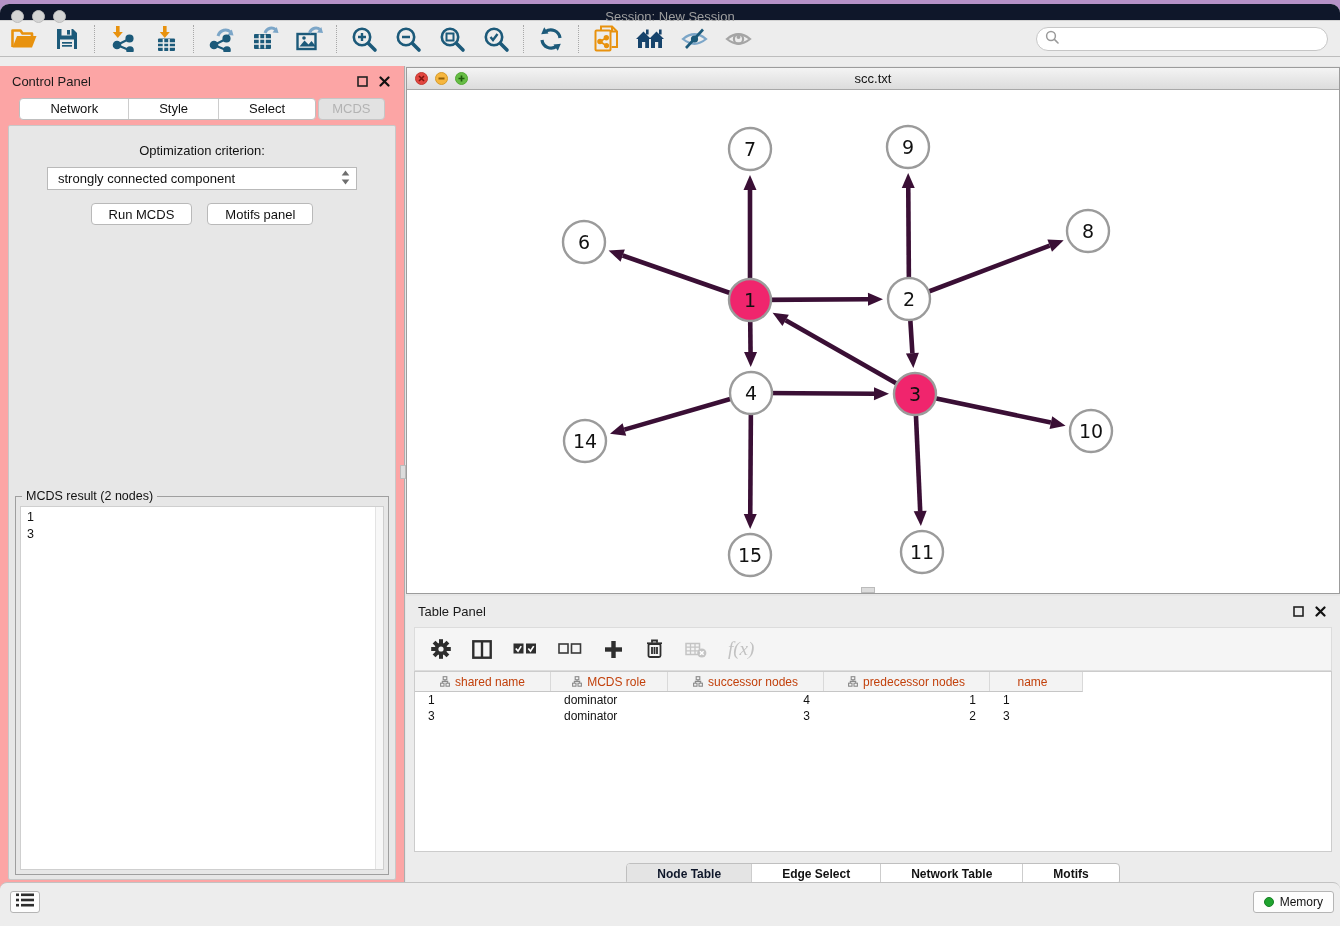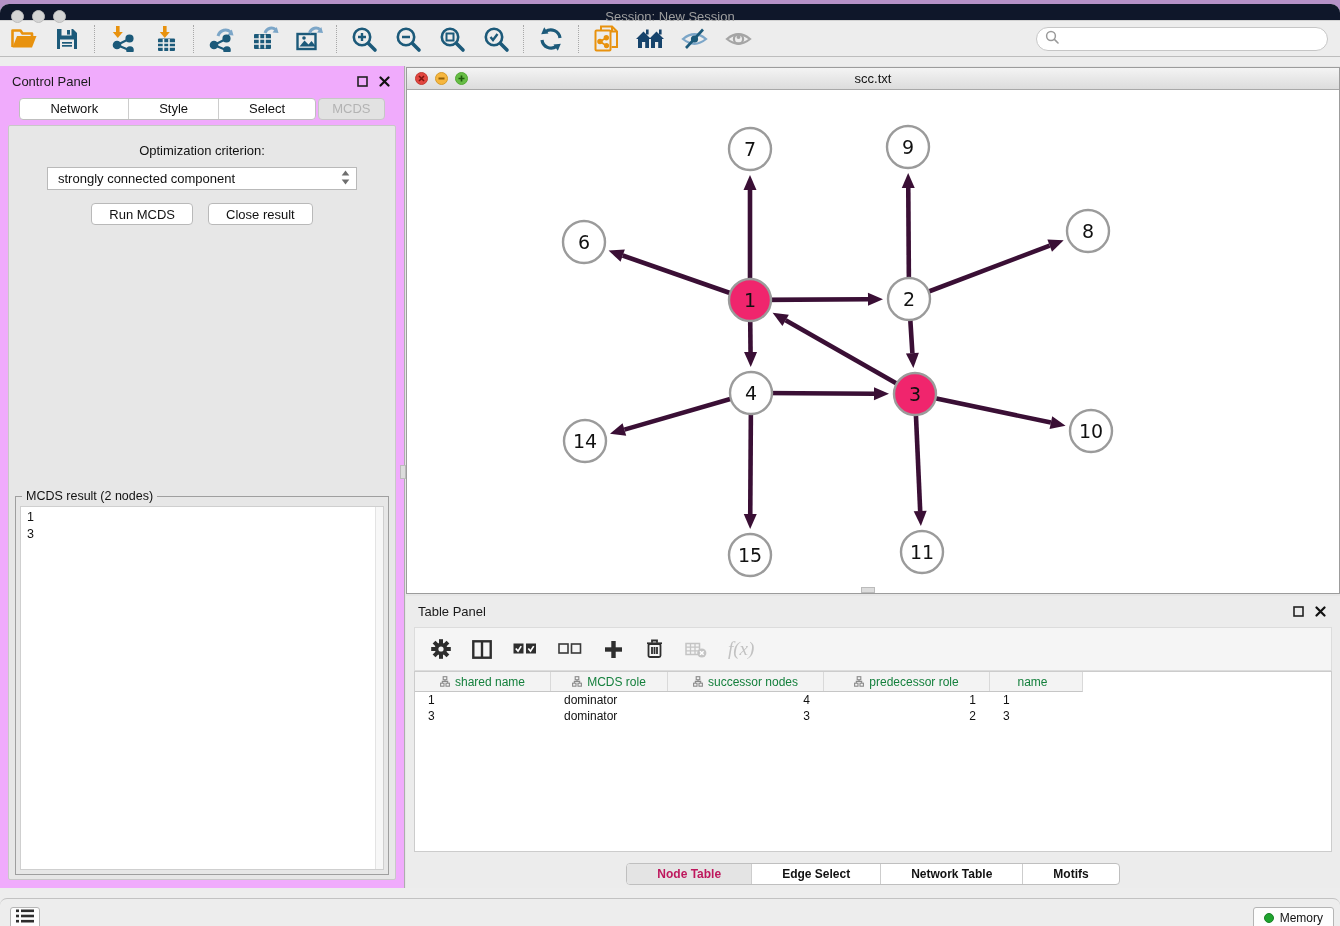--- a/index.html
+++ b/index.html
@@ -25,21 +25,21 @@
   .tbsep{width:1px;height:28px;border-left:1px dotted #A8A8A8;margin:0 12px;flex:0 0 auto;}
   .search{margin-left:auto;margin-right:4px;width:292px;height:24px;background:#fff;
     border:1px solid #C6C6C6;border-radius:12px;display:flex;align-items:center;padding:0 8px;gap:6px;}
   .search input{border:none;outline:none;flex:1;font-size:13px;background:transparent;
     font-family:"Liberation Sans",sans-serif;}
 
   
   .content{position:absolute;top:62px;bottom:38px;left:0;right:0;background:#E6E6E6;}
 
   
-  .cpanel{position:absolute;left:0;top:0;bottom:0;width:405px;background:#f0abfc;
+  .cpanel{position:absolute;left:0;top:0;bottom:0;width:405px;background:#fca5a5;
     border-right:1px solid #ADADAD;}
   .panel-hdr{height:30px;display:flex;align-items:center;padding:0 12px;font-size:13px;color:#1a1a1a;}
   .panel-hdr .sp{flex:1;}
   .mini-btn{width:16px;height:16px;display:flex;align-items:center;justify-content:center;margin-left:6px;}
   .cp-tabs{display:flex;justify-content:center;align-items:flex-end;height:24px;}
   .seg{display:flex;background:#fff;border:1px solid #BFBFBF;border-radius:4px;overflow:hidden;height:22px;}
   .seg .tab{padding:0 30px;line-height:20px;font-size:13px;border-right:1px solid #CDCDCD;}
   .seg .tab:last-child{border-right:none;}
   .tab-disabled{margin-left:2px;height:22px;padding:0 13px;line-height:20px;font-size:13px;
     background:#E2E2E2;border:1px solid #C6C6C6;border-radius:4px;color:#B3B3B3;}
@@ -78,31 +78,31 @@
   
   .tpanel{position:absolute;left:406px;right:0;top:530px;bottom:0;background:#ECECEC;}
   .tp-toolbar{margin:1px 8px 0;height:44px;background:#F5F5F5;border:1px solid #DCDCDC;
     display:flex;align-items:center;padding:0 16px;gap:21px;}
   .tp-tbicon{display:flex;align-items:center;justify-content:center;height:24px;min-width:20px;}
   .fx{font-family:"Liberation Serif",serif;font-style:italic;color:#C2C2C2;font-size:19px;}
   .tp-table{position:absolute;left:8px;right:8px;top:75px;bottom:36px;background:#fff;
     border:1px solid #CCC;overflow:hidden;}
   .thead{display:flex;height:20px;background:#F3F3F3;border-bottom:1px solid #C6C6C6;
     width:668px;border-right:1px solid #D9D9D9;}
-  .th{display:flex;align-items:center;justify-content:center;gap:5px;font-size:12px;color:#15803d;
+  .th{display:flex;align-items:center;justify-content:center;gap:5px;font-size:12px;color:#c2410c;
     border-right:1px solid #D9D9D9;height:100%;}
   .th:last-child{border-right:none;}
   .tr{display:flex;height:16px;align-items:center;font-size:12px;}
   .td{padding:0 14px 0 13px;overflow:hidden;white-space:nowrap;}
   .tp-tabs{position:absolute;bottom:3px;left:0;right:0;display:flex;justify-content:center;}
   .tp-tabs .seg .tab{font-weight:bold;font-size:12px;line-height:20px;}
-  .tab-active{background:#E4E4E4;color:#be185d;}
-
-  
-  .statusbar{position:absolute;left:0;right:0;bottom:0;height:28px;background:#EDEDED;
+  .tab-active{background:#E4E4E4;color:#0f172a;}
+
+  
+  .statusbar{position:absolute;left:0;right:0;bottom:0;height:44px;background:#EDEDED;
     border-top:1px solid #C2C2C2;border-radius:7px;}
   .list-btn{position:absolute;left:10px;top:8px;width:30px;height:22px;background:#FDFDFD;
     border:1px solid #B5B5B5;border-radius:3px;display:flex;align-items:center;justify-content:center;}
   .mem-btn{position:absolute;right:6px;top:8px;height:22px;padding:0 10px;background:#FDFDFD;
     border:1px solid #B5B5B5;border-radius:3px;display:flex;align-items:center;gap:6px;font-size:12px;}
   .mem-dot{width:10px;height:10px;border-radius:50%;background:#1FA32E;border:1px solid #178024;}
 </style>
 </head>
 <body>
 
@@ -313,21 +313,21 @@
           <span class="sp"></span>
           <span>
             <svg width="9" height="15" viewBox="0 0 9 15">
                   <path d="M4.5 0.5 L8.3 5.5 H0.7 Z" fill="#6E6E6E"></path>
                   <path d="M4.5 14.5 L0.7 9.5 h7.6 Z" fill="#6E6E6E"></path>
                 </svg>
           </span>
         </div>
         <div class="btnrow">
           <span class="pushbtn">Run MCDS</span>
-          <span class="pushbtn">Close result</span>
+          <span class="pushbtn">Motifs panel</span>
         </div>
         <div class="groupbox">
           <span class="legend">MCDS result (2 nodes)</span>
           <div class="inner">
             <div class="result-text">1
 3</div>
             <div class="vtrack"></div>
           </div>
         </div>
       </div>
@@ -524,21 +524,21 @@
               </div>
               <div class="th" style="width: 166px;">
                 <svg width="10" height="11" viewBox="0 0 10 11">
                   <g fill="none" stroke="#8A8A8A" stroke-width="1.1">
                     <rect x="3.2" y="0.7" width="3.6" height="3"></rect>
                     <rect x="0.6" y="7.2" width="3.4" height="3"></rect>
                     <rect x="6" y="7.2" width="3.4" height="3"></rect>
                     <path d="M5 3.9 v1.5 M2.3 7 v-1.6 h5.4 v1.6"></path>
                   </g>
                 </svg>
-                <span>predecessor role</span>
+                <span>predecessor nodes</span>
               </div>
               <div class="th" style="width: 85px;">
                 <span>name</span>
               </div>
             </div>
         <div>
               <div class="tr">
                 <div class="td" style="width: 136px; text-align: left;">1</div>
                 <div class="td" style="width: 117px; text-align: left;">dominator</div>
                 <div class="td" style="width: 156px; text-align: right;">4</div>

